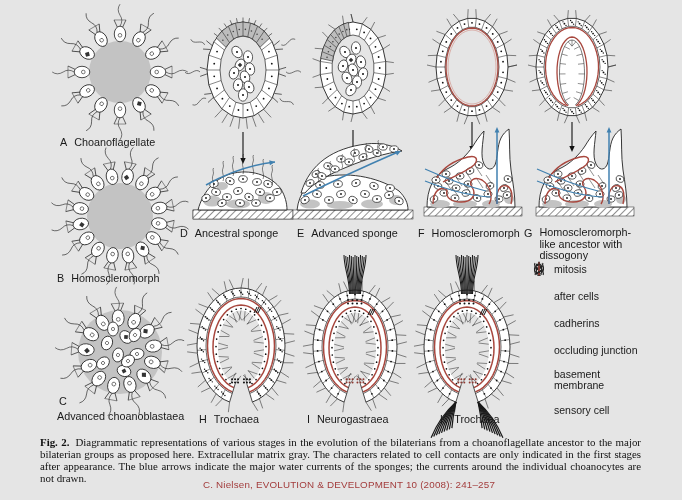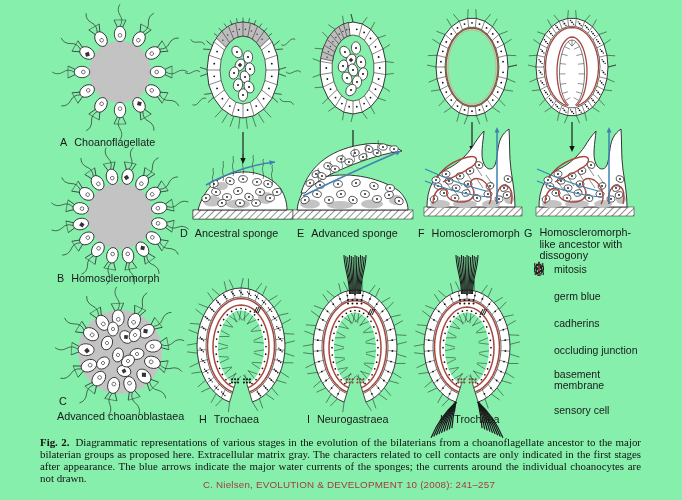--- a/index.html
+++ b/index.html
@@ -1,16 +1,16 @@
 <!DOCTYPE html>
 <html><head>
 <meta charset="utf-8">
 <style>
   html,body{margin:0;padding:0;background:#fff;}
-  .stage{position:relative;width:682px;height:500px;background:#86efac;overflow:hidden;
+  .stage{position:relative;width:682px;height:500px;background:#e5e5e5;overflow:hidden;
          font-family:"Liberation Sans",sans-serif;}
   .plabel{position:absolute;font-size:10.8px;color:#1a1a1a;white-space:nowrap;}
   .plabel .pletter{display:inline-block;margin-right:7px;}
   .plabel-block .pletter{display:block;margin:0 0 3px 2px;}
   .plabel-wrap{display:flex;white-space:normal;}
   .plabel-wrap .pname{width:94px;line-height:11.5px;}
   .legend{position:absolute;left:531px;top:261px;display:flex;flex-direction:column;gap:11px;}
   .lrow{display:flex;align-items:center;gap:7px;}
   .licon{width:16px;height:16px;flex:0 0 16px;display:inline-flex;}
   .llabel{font-size:10.5px;color:#1a1a1a;line-height:11px;width:96px;}
@@ -1822,21 +1822,21 @@
       <span class="llabel">mitosis</span>
     </div>
     <div class="lrow">
       <span class="licon">
         <svg width="16" height="16" viewBox="0 0 16 16">
             <path d="M4,14 c1.6,-2 -1.6,-4 0,-6 c1.6,-2 -1.6,-4 0,-6" fill="none" stroke="#222" stroke-width="1.2"></path>
             <path d="M8,14 c1.6,-2 -1.6,-4 0,-6 c1.6,-2 -1.6,-4 0,-6" fill="none" stroke="#222" stroke-width="1.2"></path>
             <path d="M12,14 c1.6,-2 -1.6,-4 0,-6 c1.6,-2 -1.6,-4 0,-6" fill="none" stroke="#222" stroke-width="1.2"></path>
           </svg>
       </span>
-      <span class="llabel">germ blue</span>
+      <span class="llabel">after cells</span>
     </div>
     <div class="lrow">
       <span class="licon">
         <svg width="16" height="16" viewBox="0 0 16 16">
             <line x1="8" y1="2" x2="8" y2="5.5" stroke="#222" stroke-width="1.2"></line>
             <line x1="8" y1="7" x2="8" y2="9.5" stroke="#222" stroke-width="1.2"></line>
             <line x1="8" y1="11" x2="8" y2="14" stroke="#222" stroke-width="1.2"></line>
           </svg>
       </span>
       <span class="llabel">cadherins</span>

